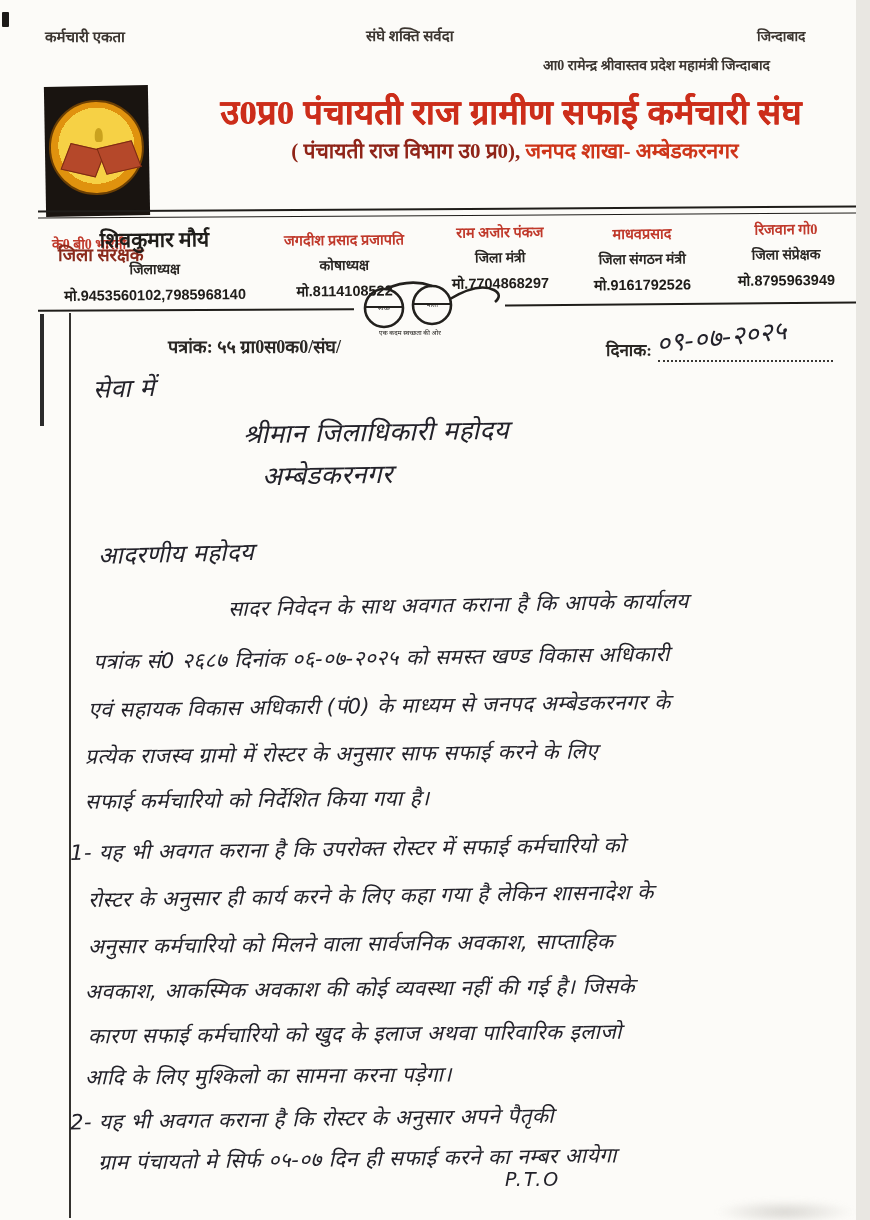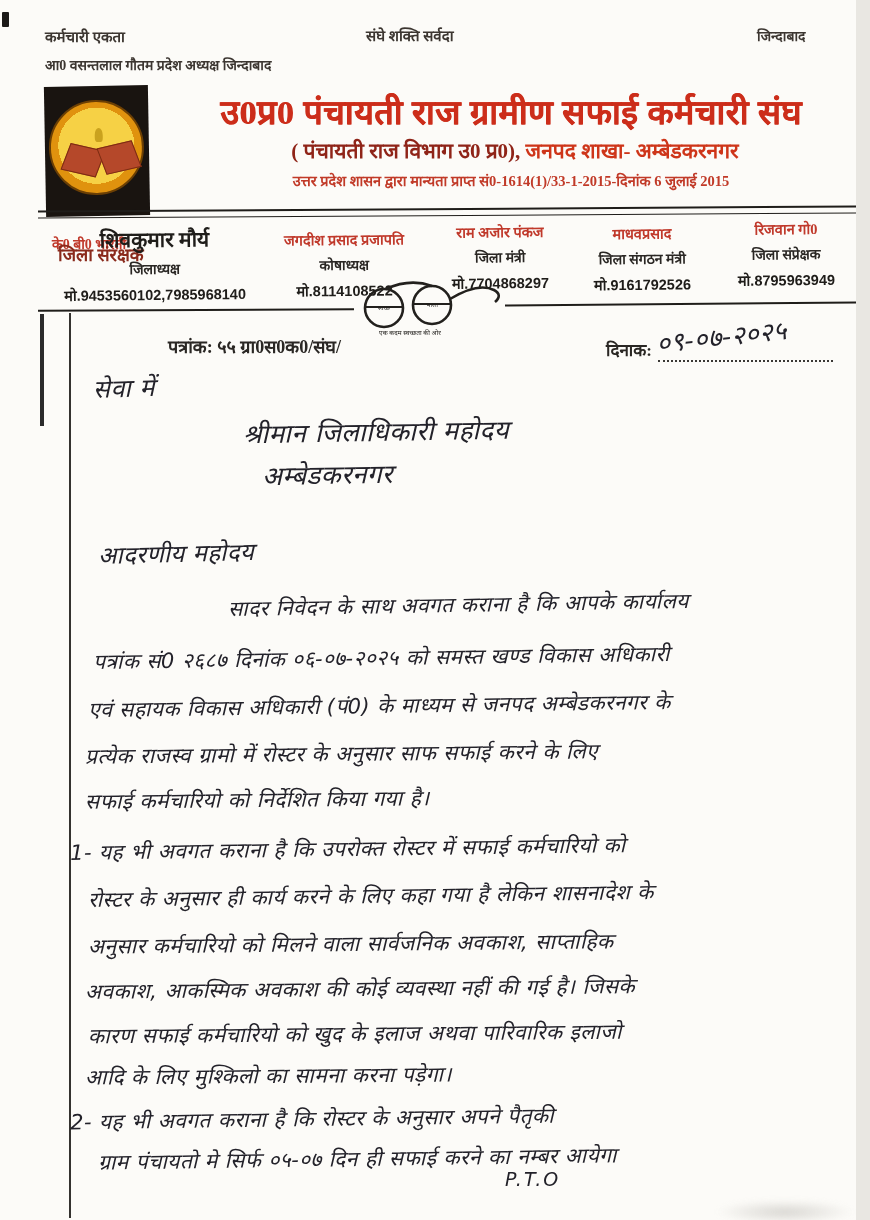--- a/index.html
+++ b/index.html
@@ -75,40 +75,39 @@
 <body>
 
 <div class="page">
 
   <div class="corner-mark"></div>
   <div class="edge-line"></div>
   <div class="margin-line"></div>
   <div class="smudge"></div>
 
   <div class="slogan sl-l1">कर्मचारी एकता</div>
-  <div class="slogan sl-l2">आ0 वसन्तलाल गौतम प्रदेश अध्यक्ष जिन्दाबाद</div>
   <div class="slogan sl-c">संघे शक्ति सर्वदा</div>
   <div class="slogan sl-r1">जिन्दाबाद</div>
+  <div class="slogan sl-r2">आ0 रामेन्द्र श्रीवास्तव प्रदेश महामंत्री जिन्दाबाद</div>
 
   <div class="logo">
     <div class="logo-circle">
       <div class="logo-figure"></div>
       <div class="flag flag-l"></div>
       <div class="flag flag-r"></div>
     </div>
   </div>
   <div class="patron-name">के0 बी0 भारती</div>
   <div class="patron-title">जिला संरक्षक</div>
 
   <div class="org-name">उ0प्र0 पंचायती राज ग्रामीण सफाई कर्मचारी संघ</div>
   <div class="dept-line">
     <span class="dept-p1">( पंचायती राज विभाग उ0 प्र0),</span>
     <span class="dept-p2"> जनपद शाखा- अम्बेडकरनगर</span>
   </div>
-  <div class="recognition">उत्तर प्रदेश शासन द्वारा मान्यता प्राप्त सं0-1614(1)/33-1-2015-दिनांक 6 जुलाई 2015</div>
 
   <div class="rule-top"></div>
 
   <div class="officials">
     <div class="off off1">
       <div class="nm">शिवकुमार मौर्य</div>
       <div class="tt">जिलाध्यक्ष</div>
       <div class="ph">मो.9453560102,7985968140</div>
     </div>
     <div class="off off2">

